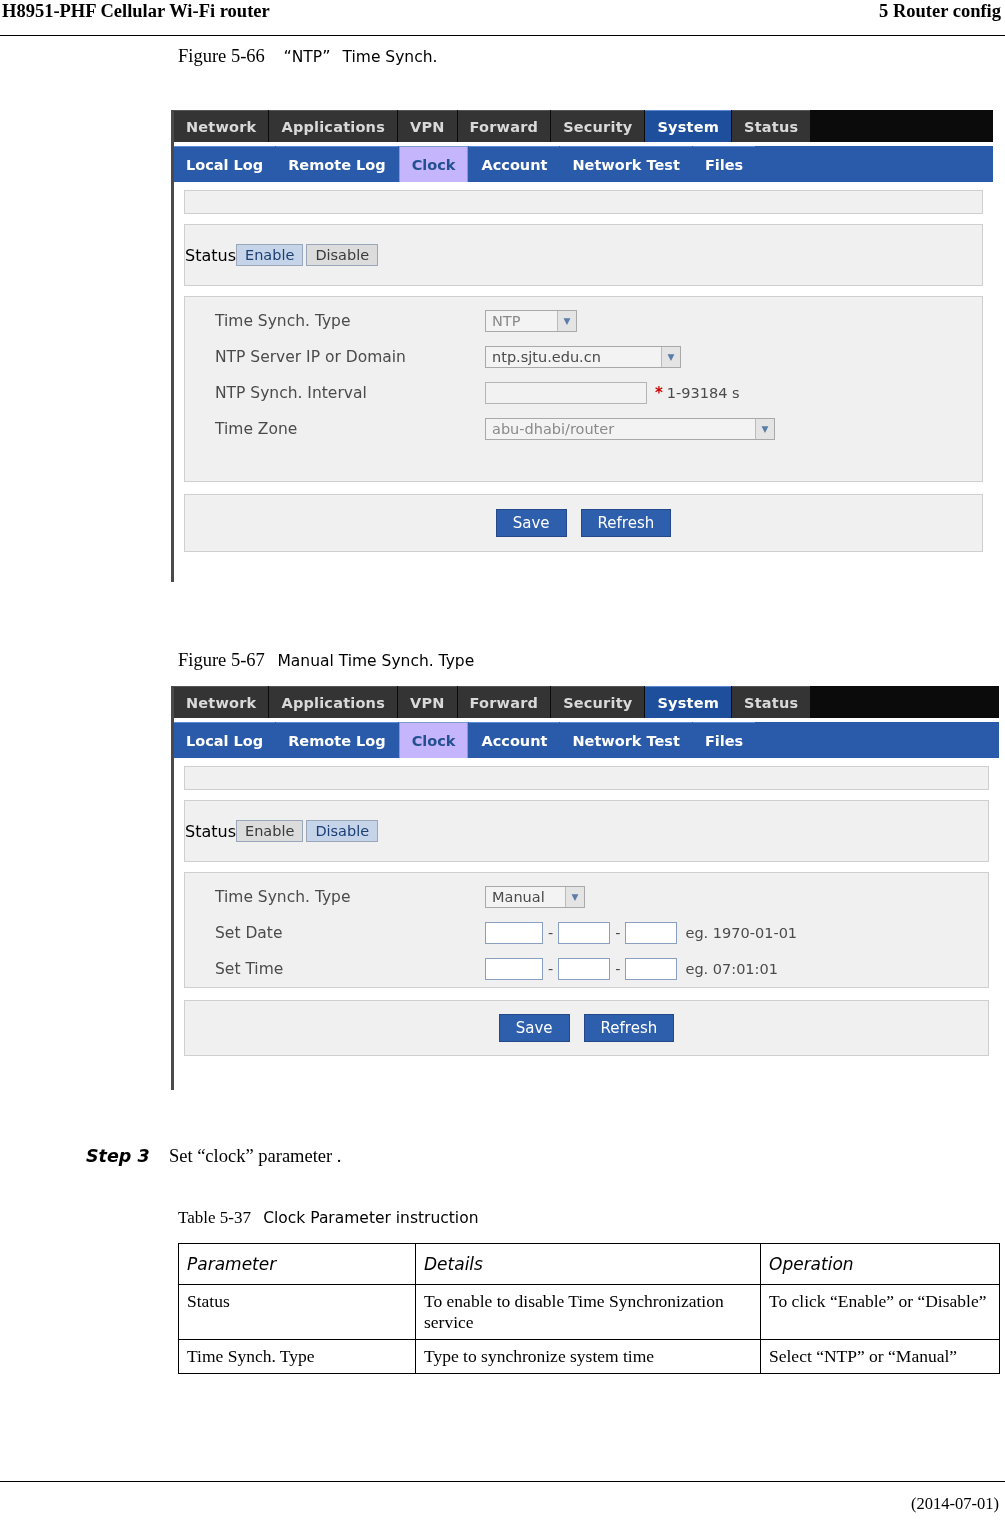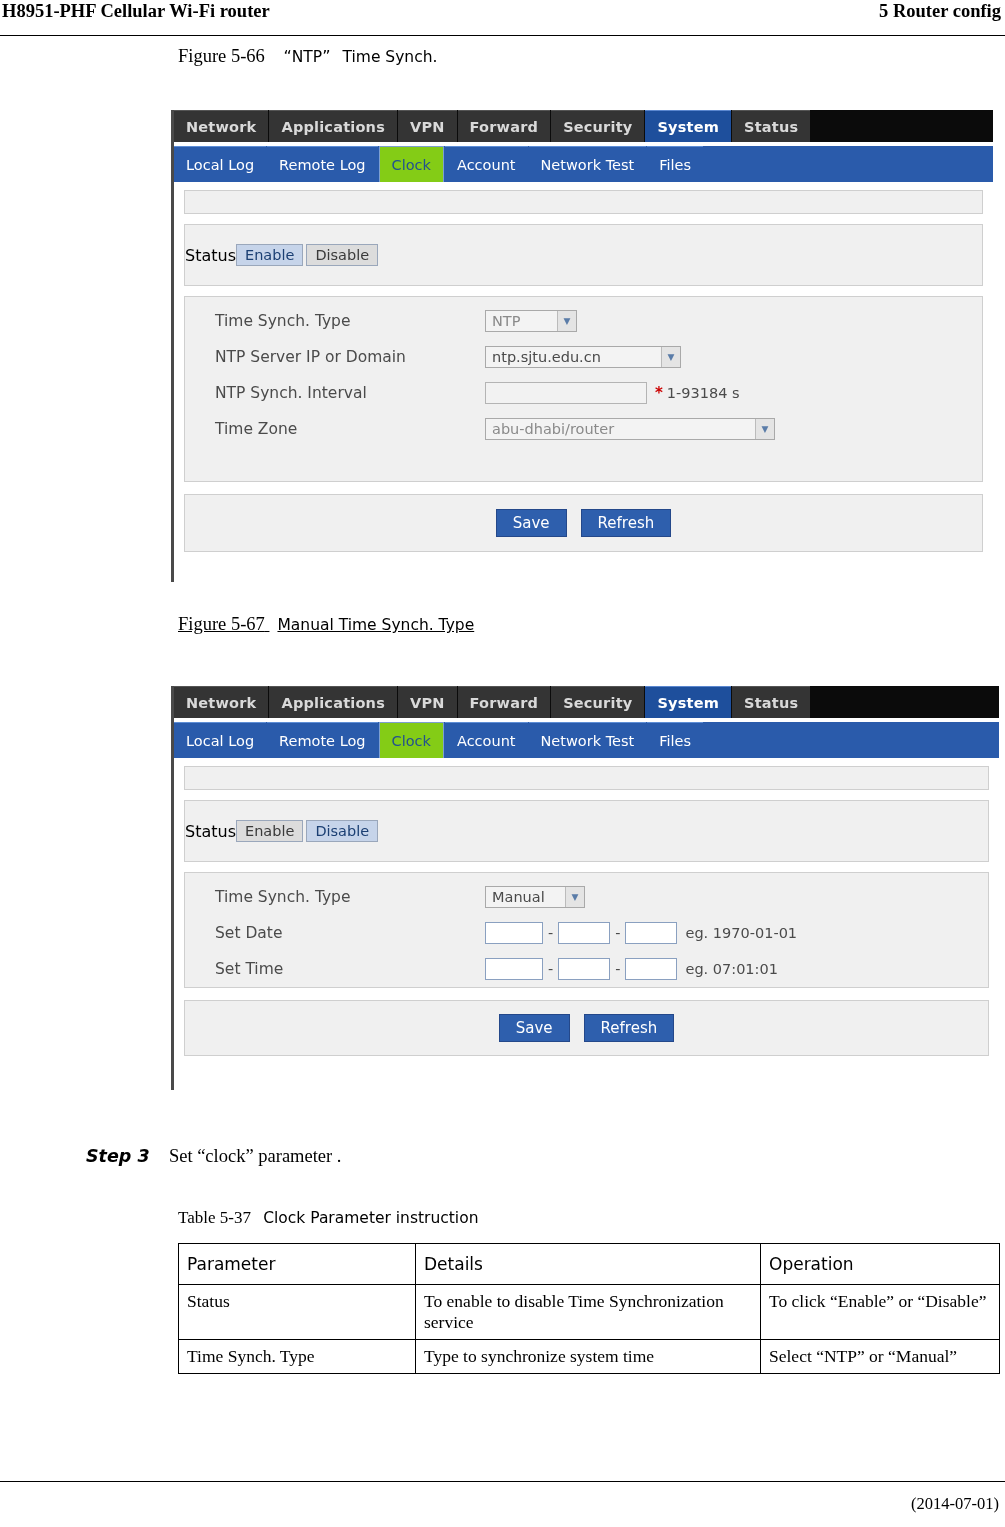--- a/index.html
+++ b/index.html
@@ -138,29 +138,29 @@
     background: #2a5bab;
     display: flex;
     align-items: stretch;
   }
   .submenu .si {
     display: flex;
     align-items: center;
     justify-content: center;
     color: #ffffff;
     font-size: 14.5px;
-    font-weight: normal;
+    font-weight: bold;
     padding: 0 12px;
     margin-right: 1px;
     background: #2a5bab;
     border-top: 1px solid #5e8ed6;
     box-sizing: border-box;
   }
   .submenu .si.active {
-    background: #84cc16;
+    background: #c4b5fd;
     color: #23518f;
     border: 1px solid #7d9fd0;
     border-bottom: none;
   }
   .body-area {
     position: absolute;
     left: 3px;
     right: 0;
     top: 72px;
     bottom: 0;
@@ -300,20 +300,21 @@
   table.param td, table.param th {
     border: 1px solid #000;
     padding: 6px 8px;
     vertical-align: top;
     font-size: 17.5px;
     text-align: left;
     font-weight: normal;
   }
   table.param th {
     font-family: "DejaVu Sans", sans-serif;
+    font-style: italic;
     font-size: 17px;
     padding: 10px 8px;
   }
 </style>
 </head>
 <body>
 
 <div class="page">
 
   <div class="page-header">
@@ -415,21 +416,21 @@
         </div>
       </div>
 
       <div class="footer-panel" style="height:58px; margin-top:12px;">
         <span class="bluebtn">Save</span>
         <span class="bluebtn">Refresh</span>
       </div>
     </div>
   </div>
 
-  <div class="caption" style="left:178px; top:614px;text-decoration:underline;">
+  <div class="caption" style="left:178px; top:650px;">
     <span>Figure 5-67</span>
     <span style="display:inline-block;width:8px;"></span><span class="sans">Manual Time Synch. Type</span>
   </div>
 
   <div class="shot" style="left:171px; top:686px; width:828px; height:404px;">
     <div class="leftbar"></div>
 
     <div class="menubar">
       <div class="mi">
           <span>Network</span>

